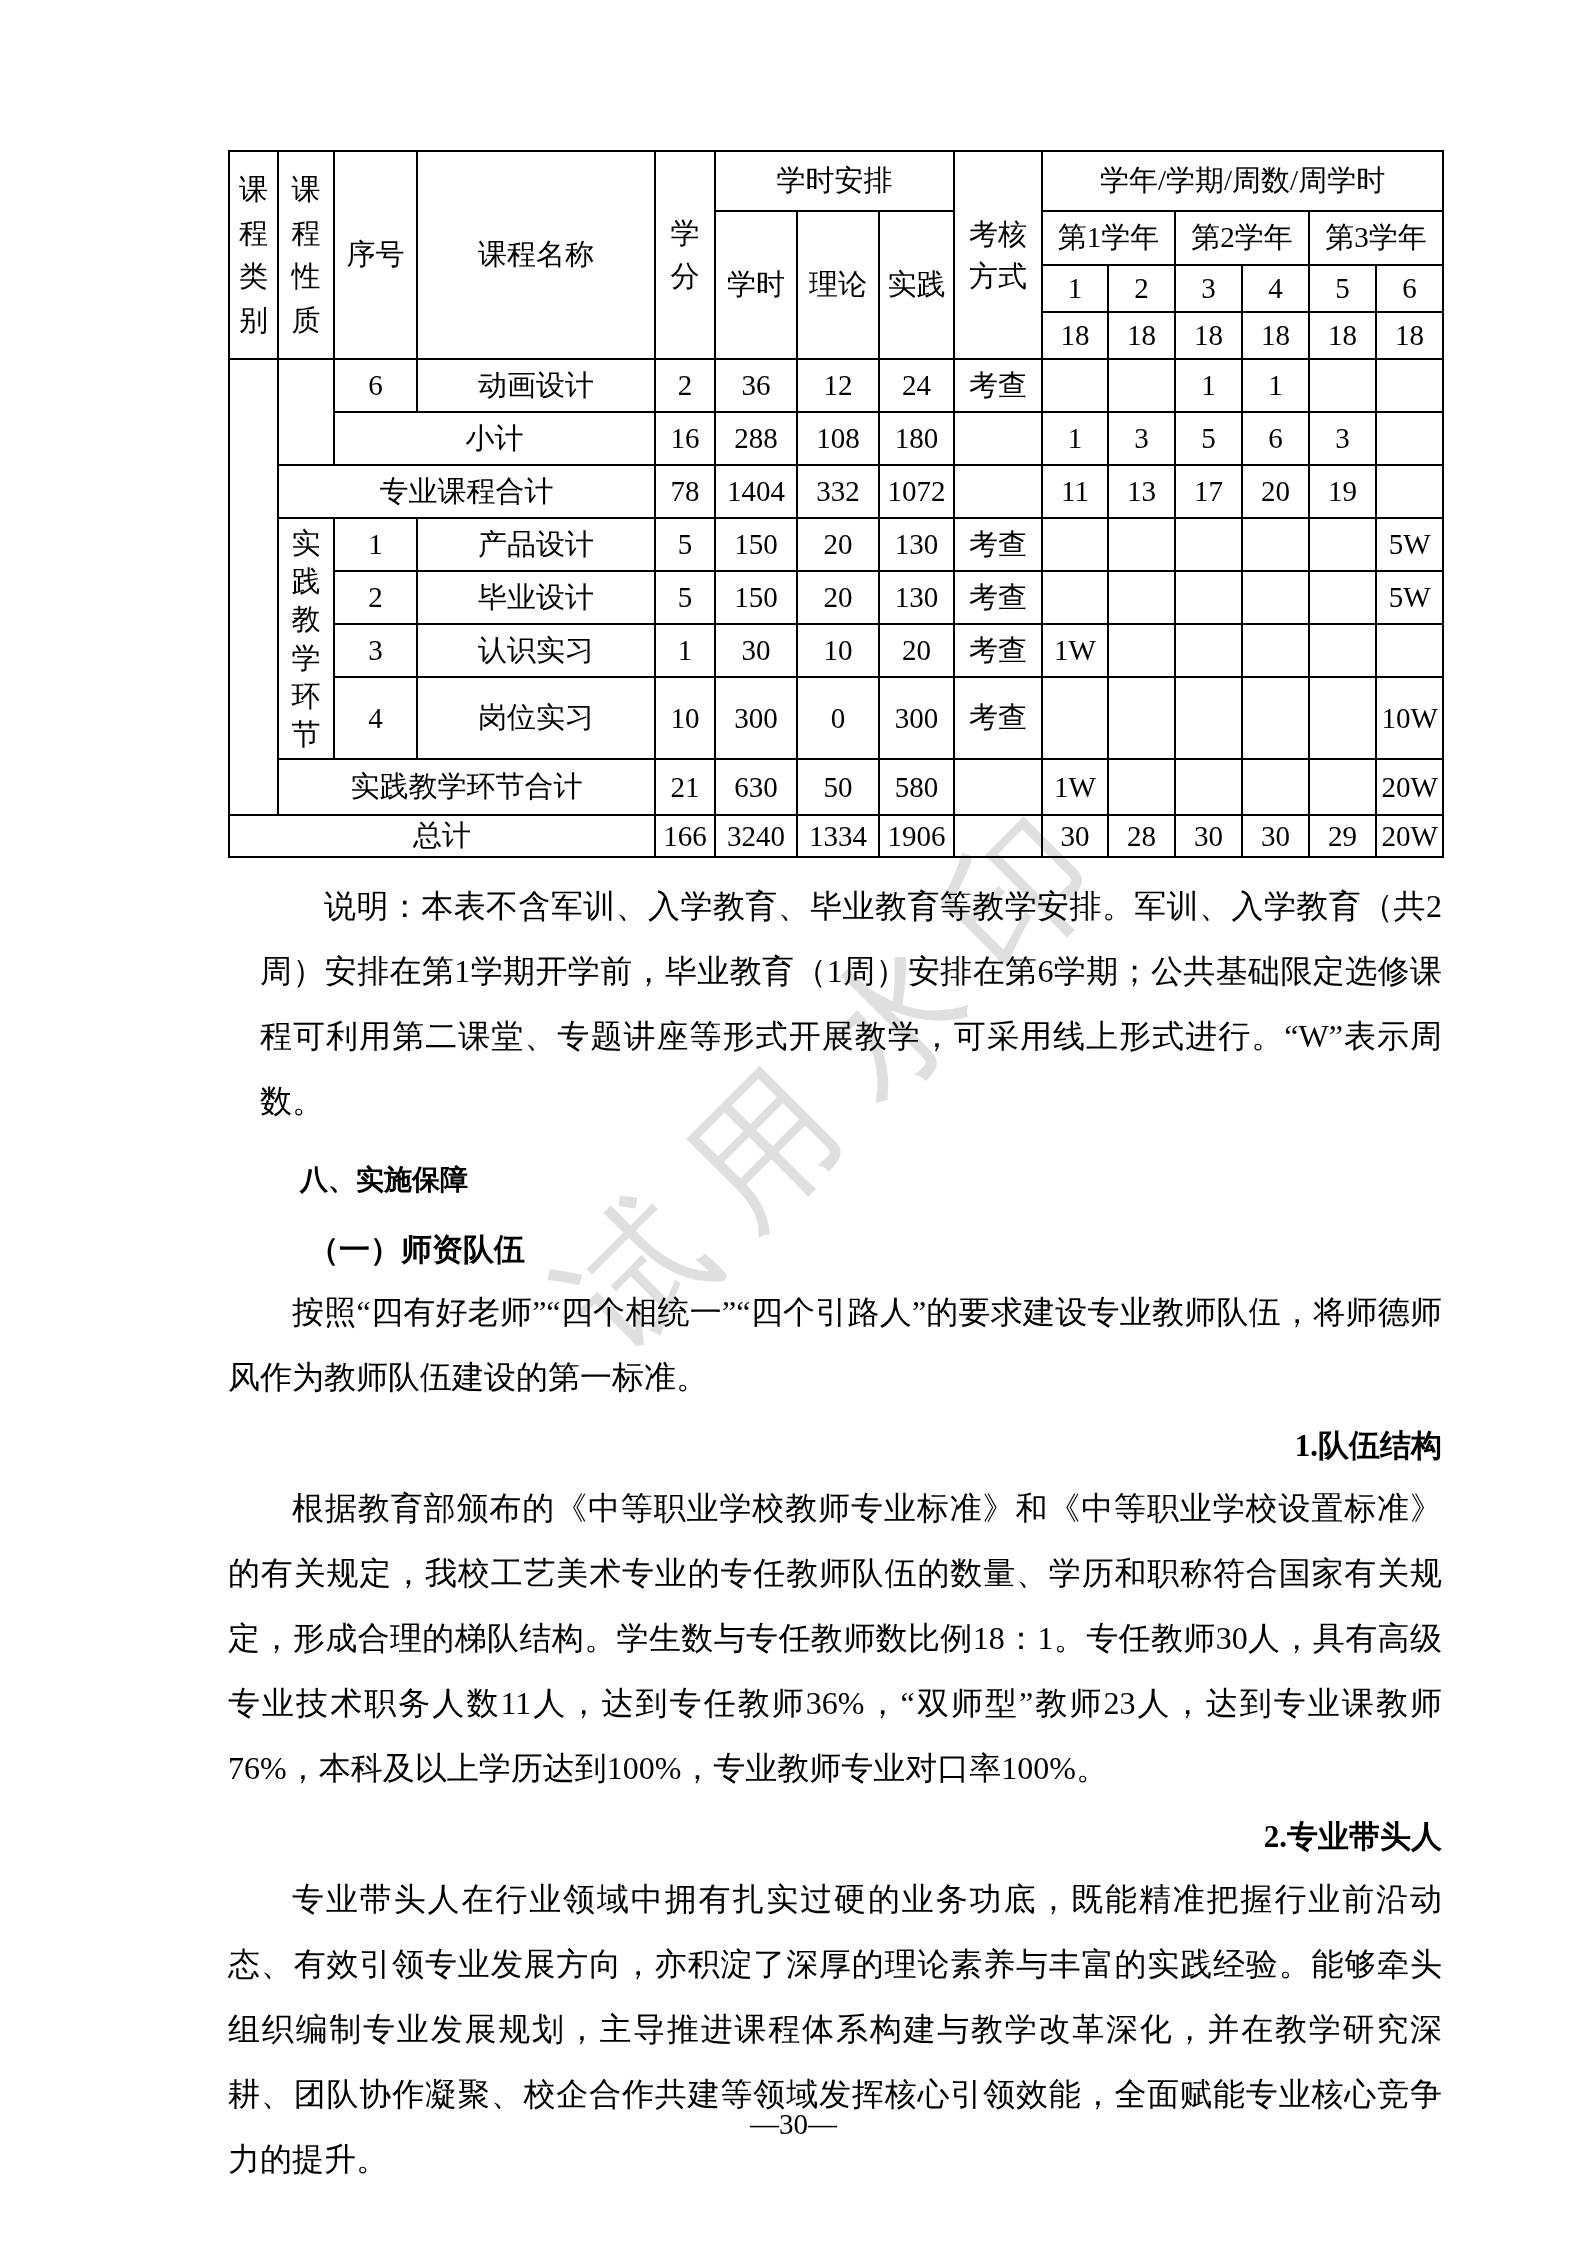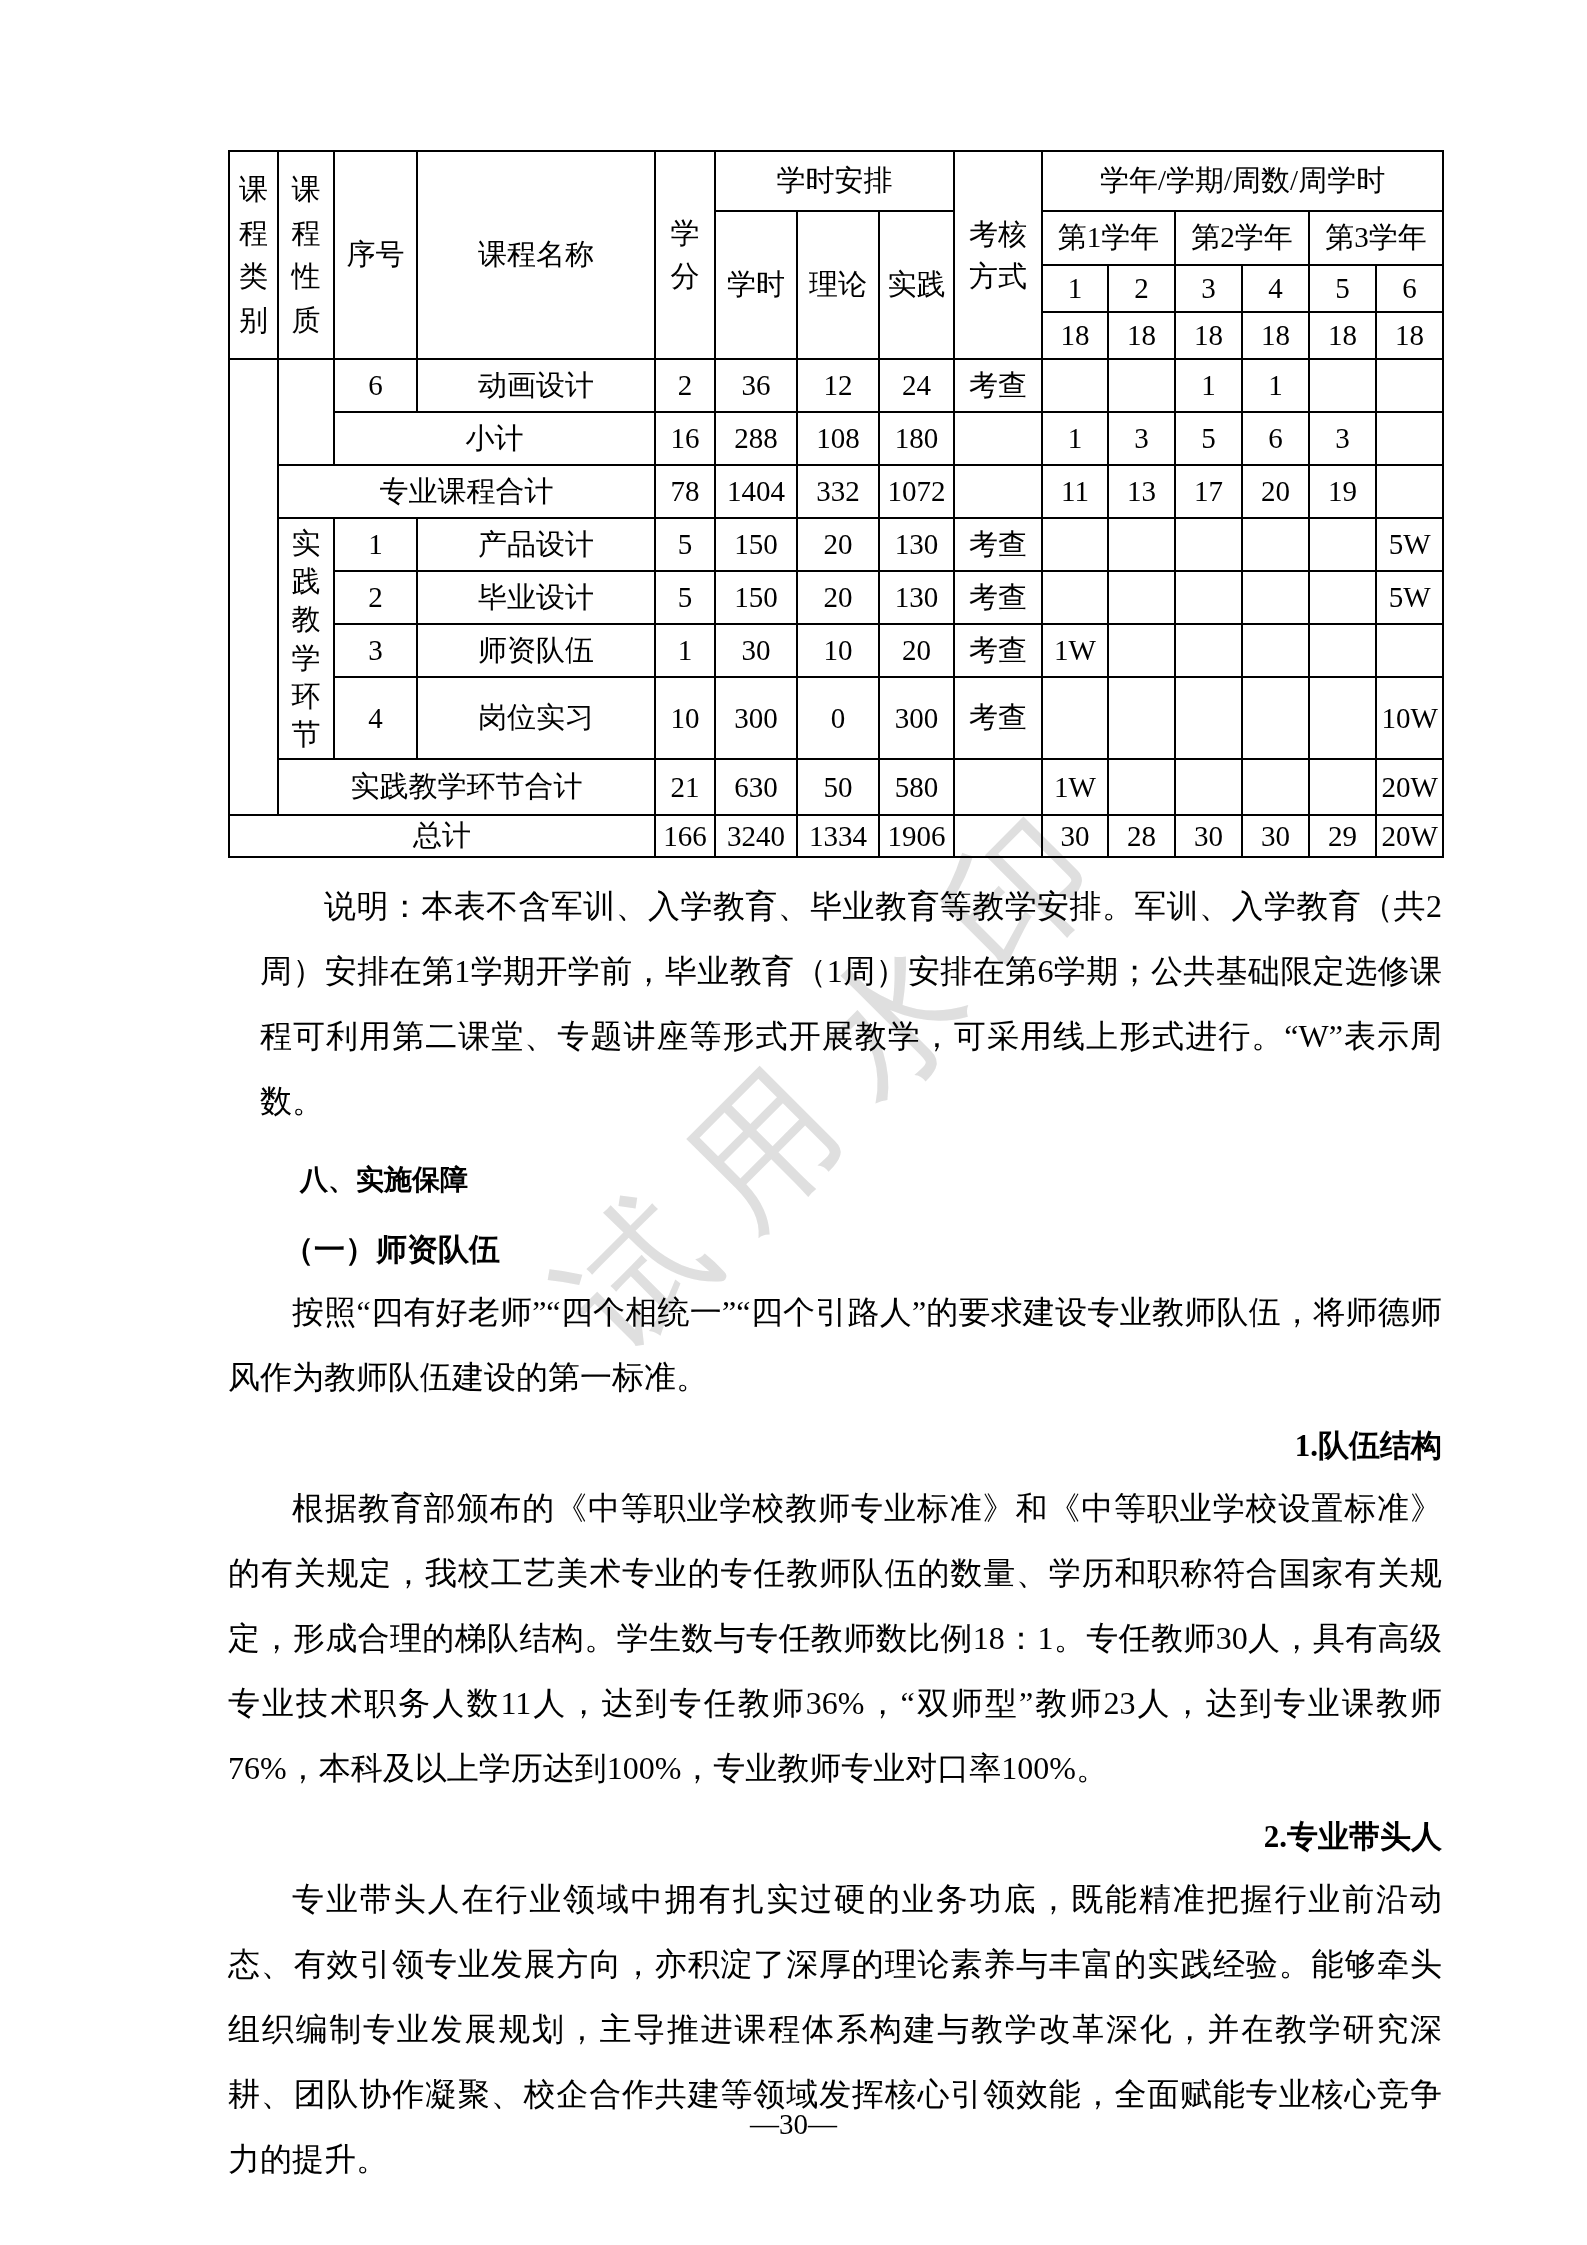--- a/index.html
+++ b/index.html
@@ -66,21 +66,21 @@
     text-indent:2em;
   }
   .sec-h1 {
     margin:24px 0 0 72px;
     font-family:Liberation Serif, serif;
     font-weight:bold;
     font-size:28px;
     line-height:44px;
   }
   .sec-h2 {
-    margin:26px 0 0 55px;
+    margin:26px 0 0 80px;
     font-family:"Liberation Sans",sans-serif;
     font-weight:bold;
     font-size:31px;
     line-height:44px;
   }
   .sub-h {
     margin:14px 0 0 64px;
     font-weight:bold;
     font-size:31px;
     line-height:44px;
@@ -243,21 +243,21 @@
         <td></td>
         <td></td>
         <td></td>
         <td></td>
         <td></td>
         <td>5W</td>
       </tr>
 
       <tr class="b">
         <td>3</td>
-        <td>师资队伍</td>
+        <td>认识实习</td>
         <td>1</td>
         <td>30</td>
         <td>10</td>
         <td>20</td>
         <td>考查</td>
         <td>1W</td>
         <td></td>
         <td></td>
         <td></td>
         <td></td>

